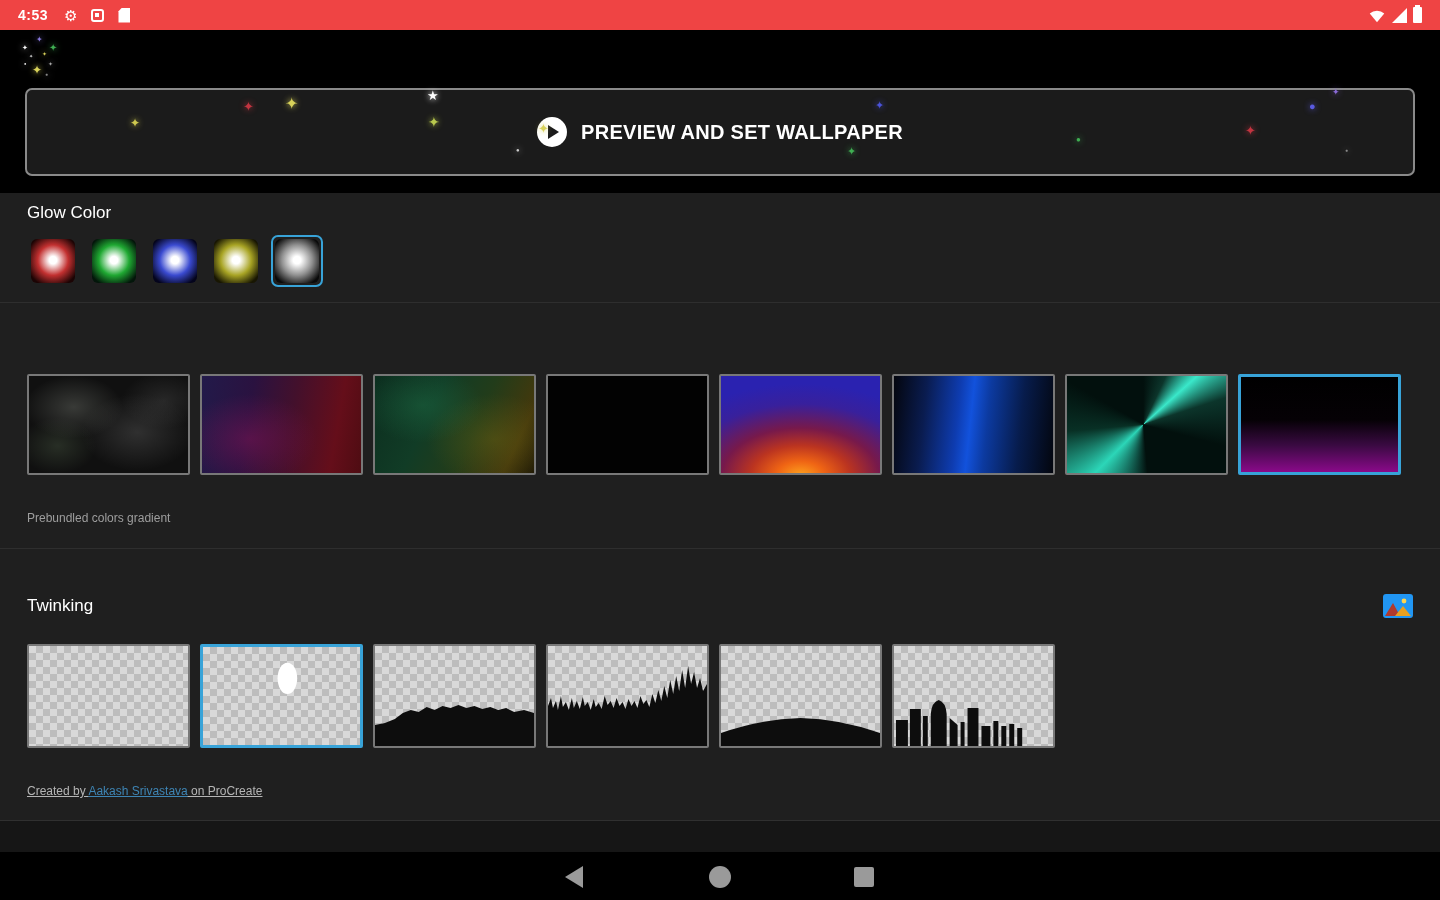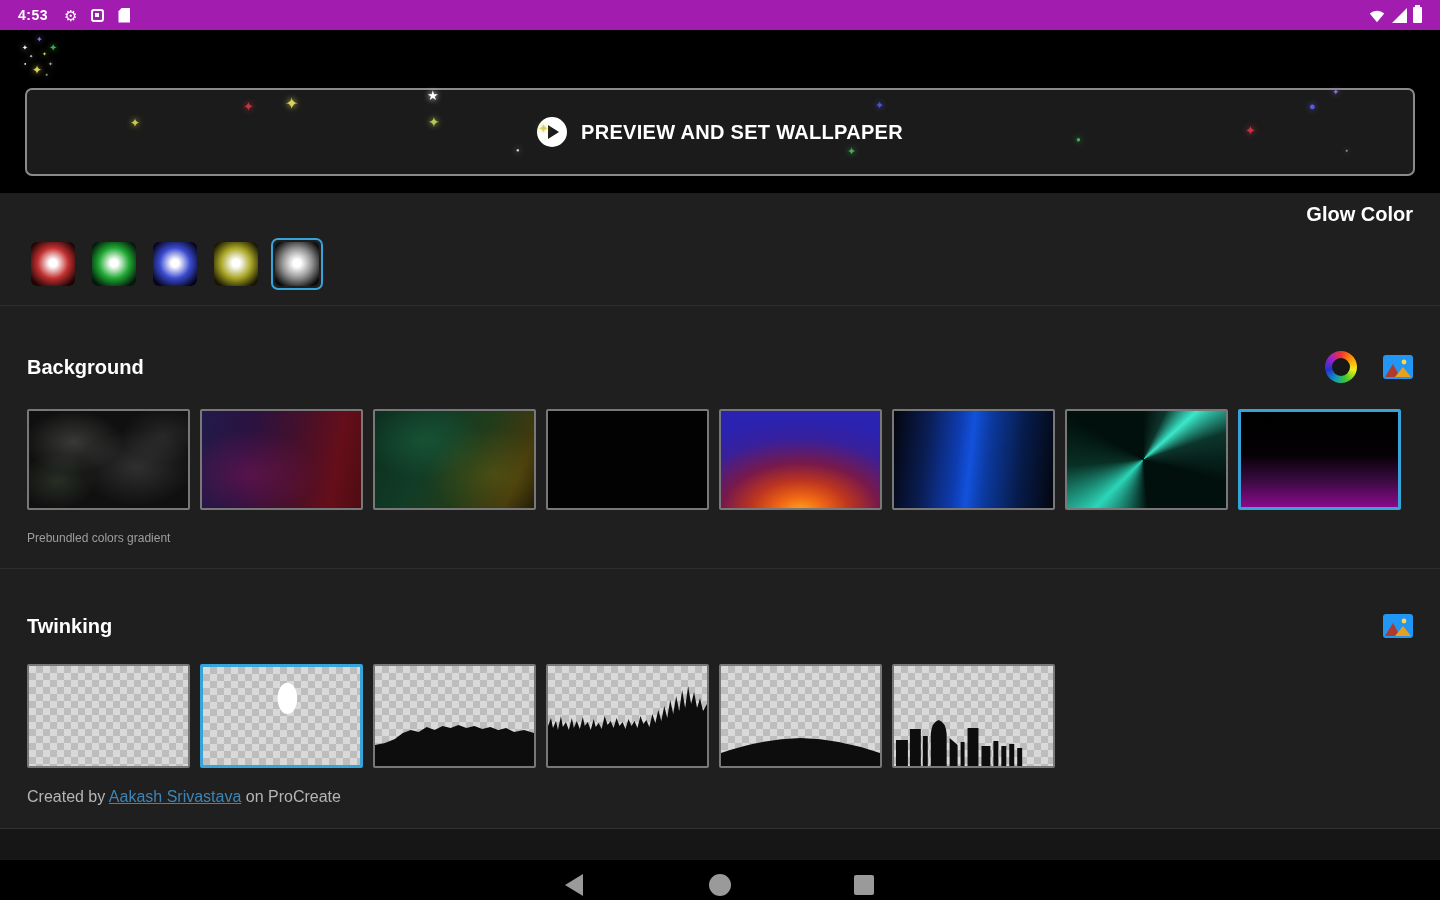--- a/index.html
+++ b/index.html
@@ -1,21 +1,21 @@
 <!DOCTYPE html>
 <html style="--accent: #38a3d8;"><head>
 <meta charset="utf-8">
 <style>
   * { margin:0; padding:0; box-sizing:border-box; }
   html,body { width:1440px; height:900px; background:#000; overflow:hidden;
     font-family:"Liberation Sans", sans-serif; }
   .screen { position:relative; width:1440px; height:900px; background:#000; color:#fff; }
 
   
-  .status-bar { height:30px; display:flex; align-items:center; padding:0 18px; background:#a21caf; }
+  .status-bar { height:30px; display:flex; align-items:center; padding:0 18px; background:#ef4444; }
   .sb-time { font-size:14px; font-weight:bold; color:#fff; letter-spacing:.5px; }
   .sb-left-icons { display:flex; align-items:center; gap:14px; margin-left:16px; }
   .sb-gear { font-size:15px; color:#fff; line-height:1; }
   .sb-shot { width:13px; height:13px; border:2px solid #fff; border-radius:3px; position:relative; }
   .sb-shot::after { content:""; position:absolute; left:2px; top:2px; width:4px; height:4px; background:#fff; }
   .sb-sd { width:12px; height:15px; background:#fff; clip-path:polygon(30% 0,100% 0,100% 100%,0 100%,0 25%); position:relative; }
   .sb-right { margin-left:auto; display:flex; align-items:center; gap:6px; }
   .sb-wifi svg, .sb-cell svg { display:block; }
   .sb-batt { width:9px; height:16px; background:#fff; border-radius:1px; position:relative; }
   .sb-batt::before { content:""; position:absolute; top:-2px; left:2px; right:2px; height:2px; background:#fff; }
@@ -32,21 +32,21 @@
   .play-circle { width:30px; height:30px; border-radius:50%; background:#fff; display:flex;
     align-items:center; justify-content:center; }
   .play-tri { width:0; height:0; border-top:7px solid transparent; border-bottom:7px solid transparent;
     border-left:11px solid #1b1b1b; margin-left:3px; }
   .banner-label { font-size:20px; font-weight:bold; color:#fff; letter-spacing:.3px; }
   .star { position:absolute; line-height:1; text-shadow:0 0 6px currentColor; pointer-events:none; }
 
   
   .content { background:#1f1f1f; margin-top:17px; }
   .section { padding-left:27px; padding-right:27px; }
-  .sec-title { font-size:20px; font-weight:bold; color:#fff;text-align:right; }
+  .sec-title { font-size:17px; font-weight:normal; color:#fff; }
   .divider { border:none; border-top:1px solid #2e2e2e; }
   .sec-head { display:flex; align-items:center; }
   .head-icons { margin-left:auto; display:flex; align-items:center; gap:26px; }
 
   .color-wheel { width:32px; height:32px; border-radius:50%;
     background:conic-gradient(#e33,#f90,#ee2,#4c2,#19b,#23c,#92c,#e33); position:relative; cursor:pointer; }
   .color-wheel::after { content:""; position:absolute; inset:7px; border-radius:50%; background:#181818; }
   .gallery-icon { width:30px; height:24px; border-radius:3px; overflow:hidden; cursor:pointer; }
 
   
@@ -60,22 +60,22 @@
   .thumb { width:163px; height:101px; border:2px solid #787878; border-radius:2px; cursor:pointer; }
   .thumb.selected { border:3px solid var(--accent); }
   .overlay-thumb { width:163px; height:104px; position:relative; overflow:hidden; }
   .overlay-thumb .checker-fill { position:absolute; inset:0;
     background-color:#d9d9d9;
     background-image:linear-gradient(45deg,#bdbdbd 25%,transparent 25%,transparent 75%,#bdbdbd 75%),
                      linear-gradient(45deg,#bdbdbd 25%,transparent 25%,transparent 75%,#bdbdbd 75%);
     background-size:14px 14px; background-position:0 0,7px 7px; }
   .overlay-thumb svg { position:absolute; inset:0; width:100%; height:100%; }
 
-  .caption { margin-top:21px; padding-bottom:23px; font-size:12px; color:#9e9e9e; }
-  .credit { margin-top:20px; padding-bottom:22px; font-size:16px; color:#b5b5b5; }
+  .caption { margin-top:36px; padding-bottom:23px; font-size:12px; color:#9e9e9e; }
+  .credit { margin-top:36px; padding-bottom:22px; font-size:12px; color:#b5b5b5;text-decoration:underline; }
   .credit a { color:#3e85b5; text-decoration:underline; cursor:pointer; }
 
   .pad-top-lg { padding-top:45px; }
   .pad-top-sm { padding-top:10px; }
 
   
   .footer-band { height:32px; background:#161616; border-top:1px solid #303030; }
   .nav-bar { position:relative; height:50px; background:#000; }
   .nav-back { position:absolute; left:565px; top:14px; width:0; height:0;
     border-top:11px solid transparent; border-bottom:11px solid transparent;
@@ -169,34 +169,20 @@
             <div class="swatch" style="background: radial-gradient(circle at 50% 48%, rgb(255, 255, 255) 0%, rgb(255, 255, 255) 12%, rgb(168, 164, 36) 48%, rgb(24, 22, 2) 85%);"></div>
           </div>
           <div class="swatch-wrap selected">
             <div class="swatch" style="background: radial-gradient(circle at 50% 48%, rgb(255, 255, 255) 0%, rgb(255, 255, 255) 12%, rgb(144, 144, 144) 48%, rgb(10, 10, 10) 85%);"></div>
           </div>
         </div>
     </div>
     <hr class="divider">
 
     <div class="section pad-top-lg">
-      <div class="sec-head">
-        <div class="sec-title">Background</div>
-        <div class="head-icons">
-          <div class="color-wheel"></div>
-          <div class="gallery-icon">
-            <svg width="30" height="24" viewBox="0 0 30 24">
-                <rect width="30" height="24" fill="#2196f3"></rect>
-                <circle cx="21" cy="7" r="2.4" fill="#ffd54f"></circle>
-                <path d="M2,22 L10,9 L17,22 Z" fill="#b03a2e"></path>
-                <path d="M12,22 L20,12 L28,22 Z" fill="#e8a020"></path>
-              </svg>
-          </div>
-        </div>
-      </div>
       <div class="thumb-row" id="bg-row">
           <div class="thumb" style="background: radial-gradient(70px 45px at 28% 32%, rgba(150, 155, 145, 0.3), rgba(0, 0, 0, 0) 70%), radial-gradient(80px 55px at 68% 58%, rgba(130, 130, 130, 0.28), rgba(0, 0, 0, 0) 70%), radial-gradient(55px 40px at 18% 72%, rgba(110, 135, 100, 0.25), rgba(0, 0, 0, 0) 70%), radial-gradient(60px 40px at 85% 25%, rgba(120, 120, 120, 0.22), rgba(0, 0, 0, 0) 70%), rgb(16, 16, 16);"></div>
           <div class="thumb" style="background: radial-gradient(90px 60px at 30% 65%, rgba(140, 20, 90, 0.45), rgba(0, 0, 0, 0) 75%), linear-gradient(100deg, rgb(34, 26, 74) 0%, rgb(42, 18, 64) 30%, rgb(67, 16, 44) 55%, rgb(101, 14, 26) 82%, rgb(78, 12, 18) 100%);"></div>
           <div class="thumb" style="background: radial-gradient(80px 50px at 30% 30%, rgba(30, 110, 70, 0.45), rgba(0, 0, 0, 0) 75%), radial-gradient(90px 60px at 75% 65%, rgba(120, 110, 20, 0.35), rgba(0, 0, 0, 0) 75%), linear-gradient(115deg, rgb(12, 46, 31) 0%, rgb(17, 60, 38) 35%, rgb(34, 60, 26) 60%, rgb(68, 56, 12) 85%, rgb(32, 26, 6) 100%);"></div>
           <div class="thumb" style="background: rgb(2, 2, 2);"></div>
           <div class="thumb" style="background: radial-gradient(95% 95% at 50% 103%, rgb(255, 165, 30) 0%, rgb(239, 100, 20) 16%, rgb(187, 52, 32) 33%, rgb(119, 25, 75) 52%, rgb(56, 32, 156) 78%, rgb(42, 34, 176) 100%);"></div>
           <div class="thumb" style="background: linear-gradient(96deg, rgb(4, 6, 14) 0%, rgb(10, 28, 80) 20%, rgb(14, 60, 176) 40%, rgb(18, 82, 220) 48%, rgb(12, 58, 160) 58%, rgb(7, 28, 76) 78%, rgb(3, 6, 14) 100%);"></div>
           <div class="thumb" style="background: conic-gradient(at 48% 50%, rgb(2, 16, 13) 0deg, rgb(12, 53, 43) 25deg, rgb(58, 232, 202) 48deg, rgb(12, 53, 43) 72deg, rgb(2, 16, 13) 105deg, rgb(2, 16, 13) 175deg, rgb(44, 214, 184) 225deg, rgb(8, 48, 37) 265deg, rgb(2, 16, 13) 300deg, rgb(2, 16, 13) 360deg);"></div>
           <div class="thumb selected" style="background: linear-gradient(rgb(0, 0, 0) 0%, rgb(5, 1, 5) 45%, rgb(58, 10, 66) 72%, rgb(138, 10, 138) 100%);"></div>
         </div>

